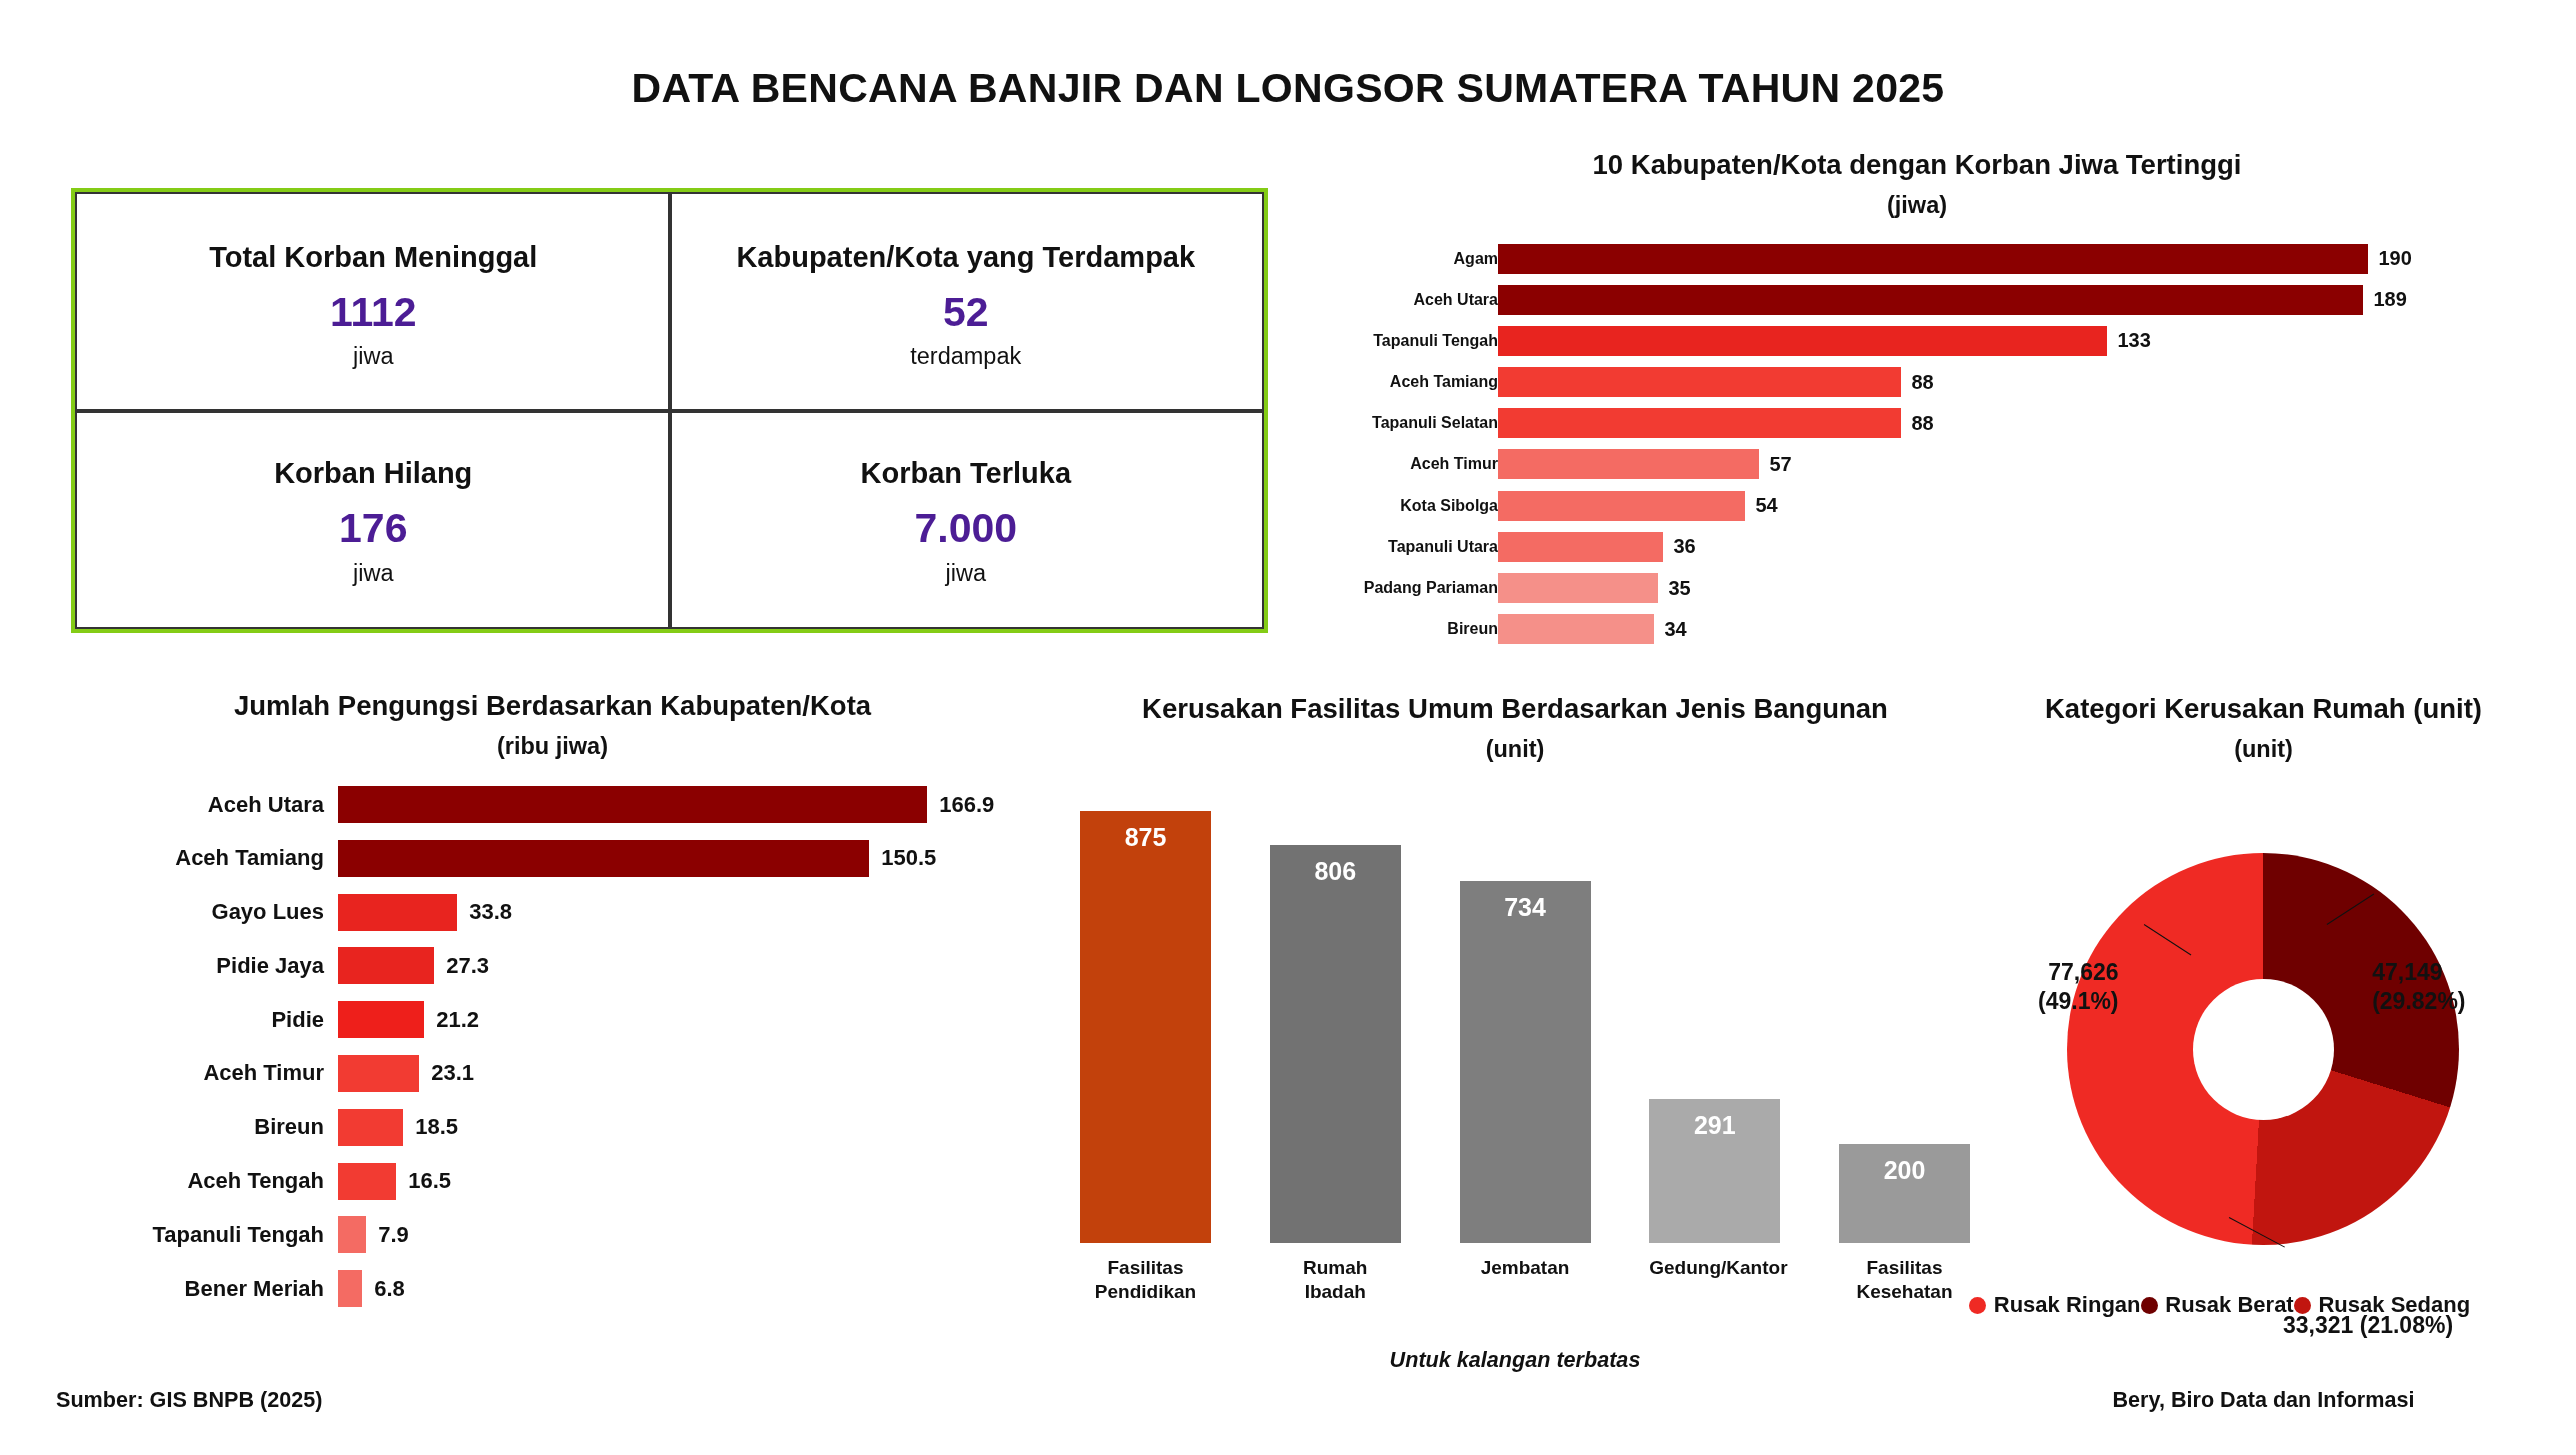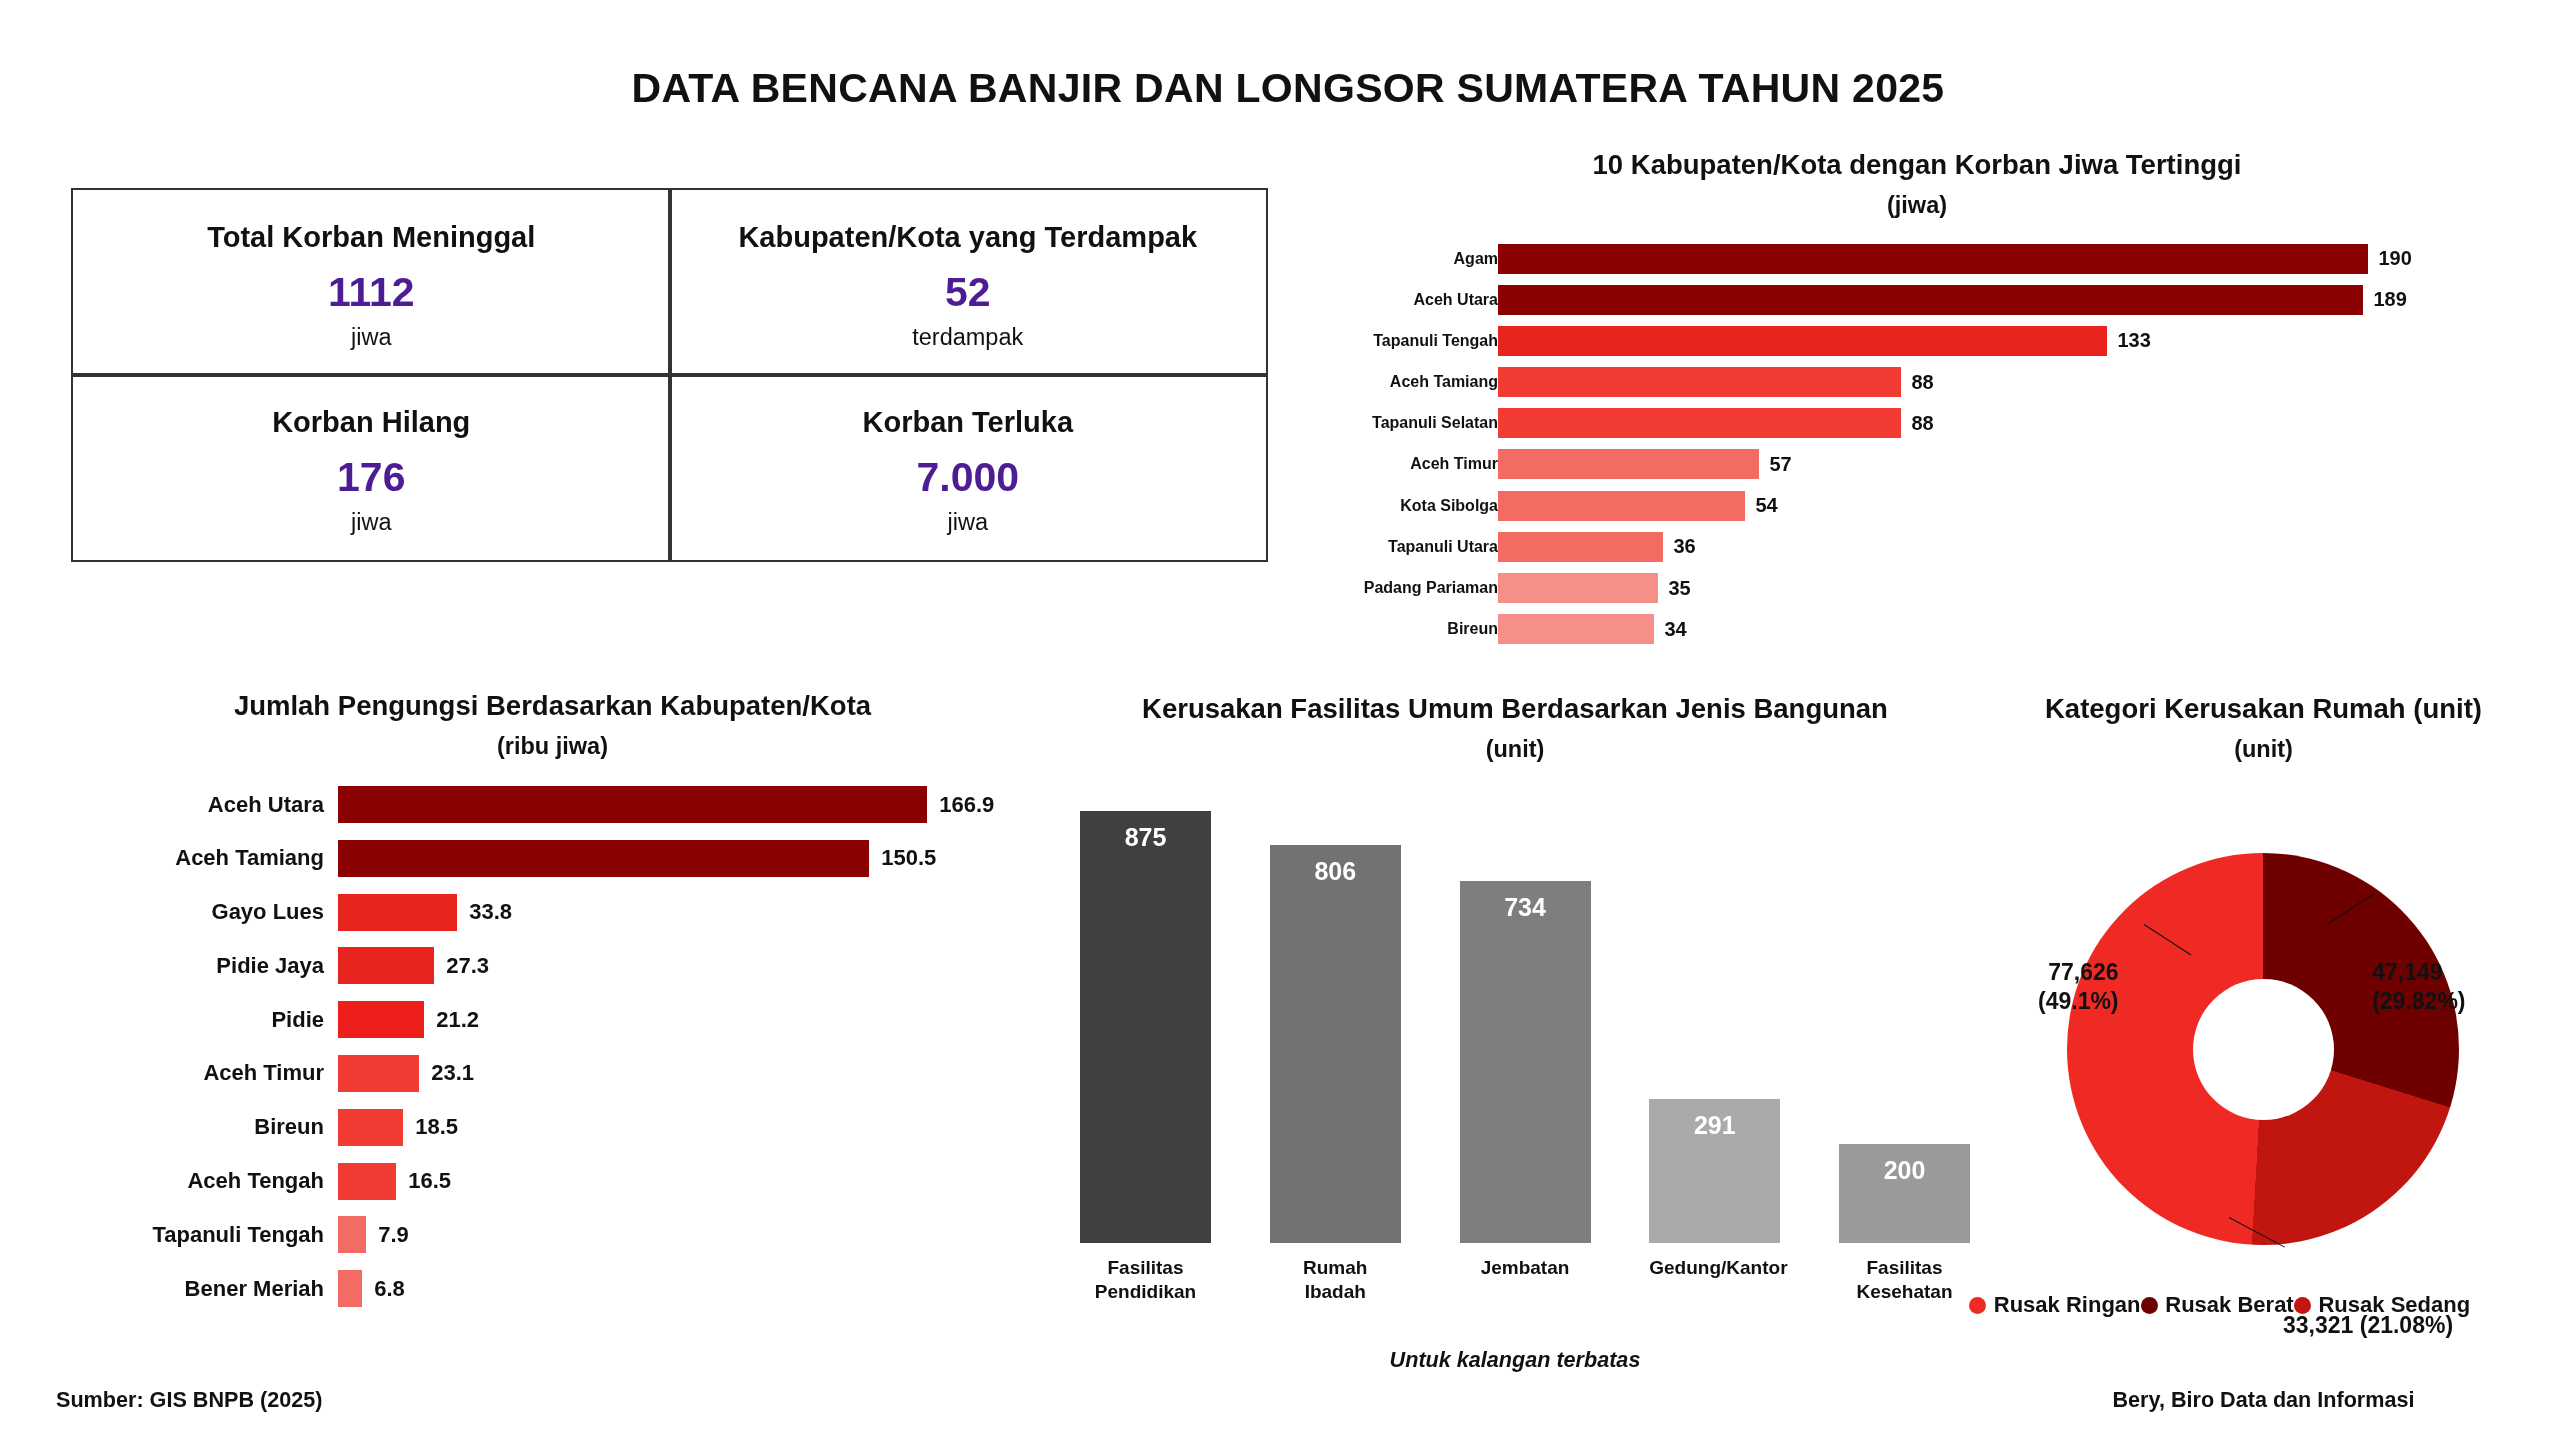--- a/index.html
+++ b/index.html
@@ -33,22 +33,22 @@
     letter-spacing: 0.3px;
     color: #111111;
   }
 
   
   .kpi-table {
     position: absolute;
     left: 71px;
     top: 188px;
     width: 1197px;
-    height: 374px;
-    border: 2px solid #84cc16;
+    height: 445px;
+    border: 6px solid #84cc16;
     display: grid;
     grid-template-columns: 1fr 1fr;
     grid-template-rows: 1fr 1fr;
     box-sizing: border-box;
   }
   .kpi-cell {
     border: 2px solid #333333;
     margin: -2px;
     box-sizing: border-box;
     display: flex;
@@ -514,21 +514,21 @@
       </div>
   </div>
 
   <div class="source-note">Sumber: GIS BNPB (2025)</div>
 
   <div class="cc-chart">
     <div class="chart-title">Kerusakan Fasilitas Umum Berdasarkan Jenis Bangunan</div>
     <div class="chart-sub">(unit)</div>
     <div class="cc-plot" id="cc-plot">
         <div class="cc-col">
-          <div class="cc-bar" style="height: 432px; background: #404040;">
+          <div class="cc-bar" style="height: 432px; background: #c2410c;">
             <div class="cc-barval">875</div>
           </div>
         </div>
         <div class="cc-col">
           <div class="cc-bar" style="height: 398px; background: rgb(114, 114, 114);">
             <div class="cc-barval">806</div>
           </div>
         </div>
         <div class="cc-col">
           <div class="cc-bar" style="height: 362px; background: rgb(126, 126, 126);">

